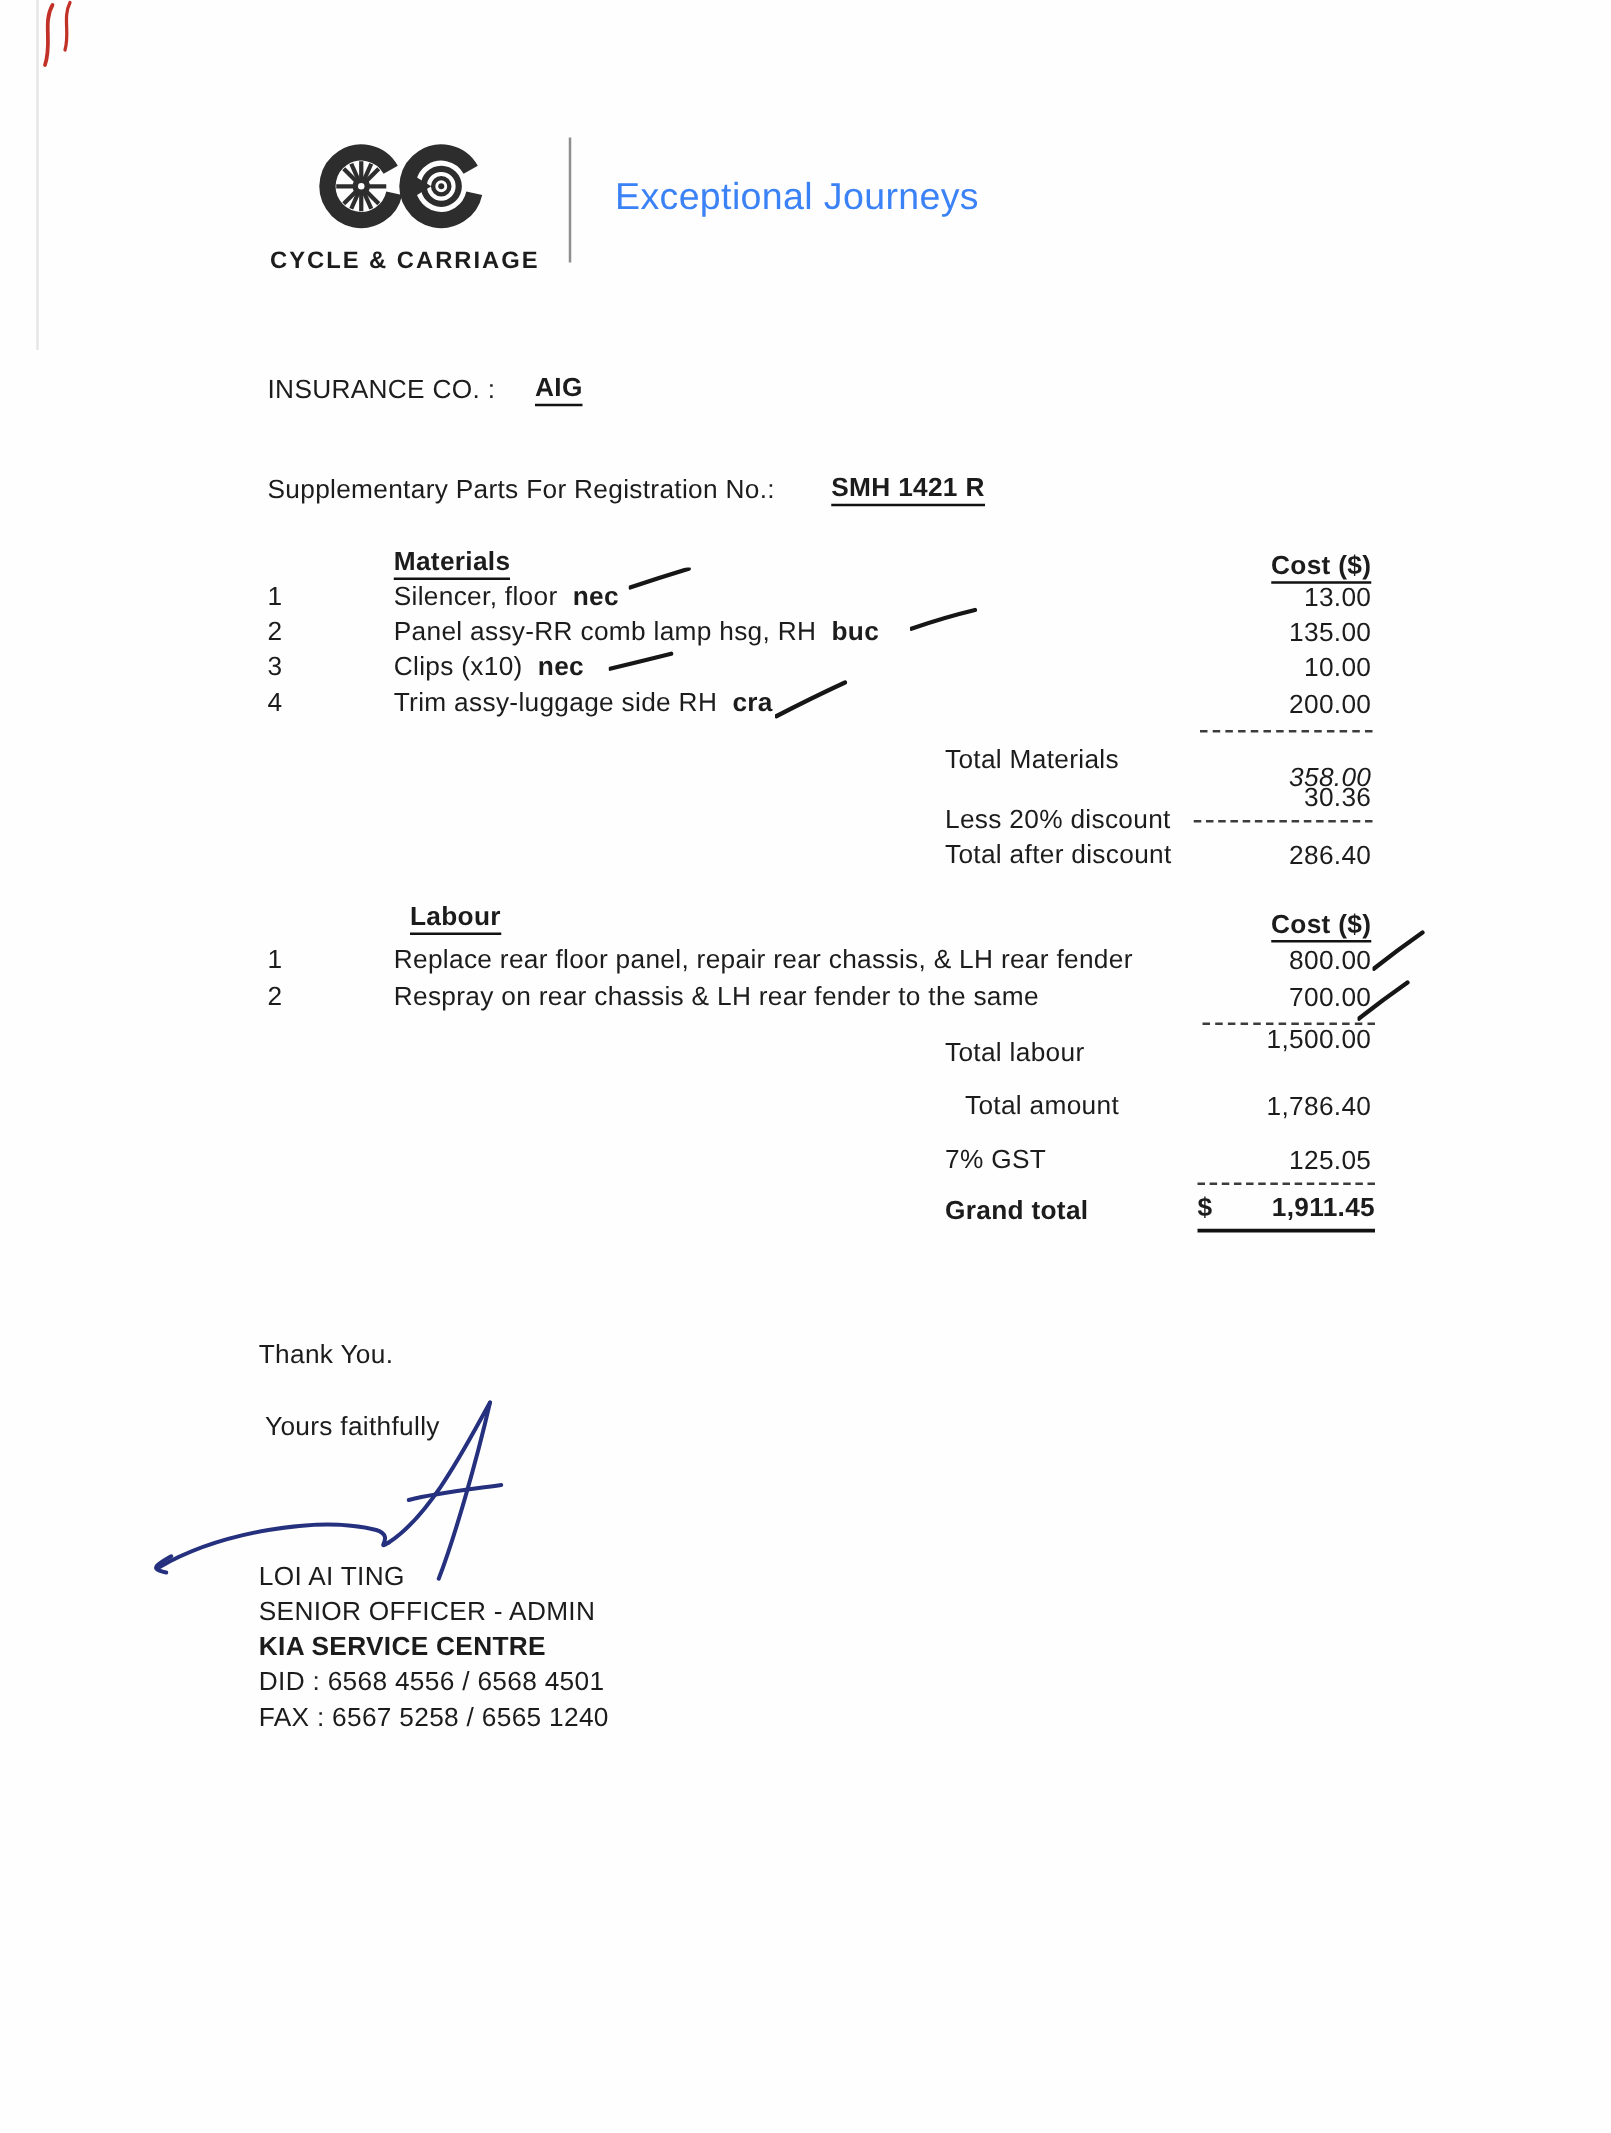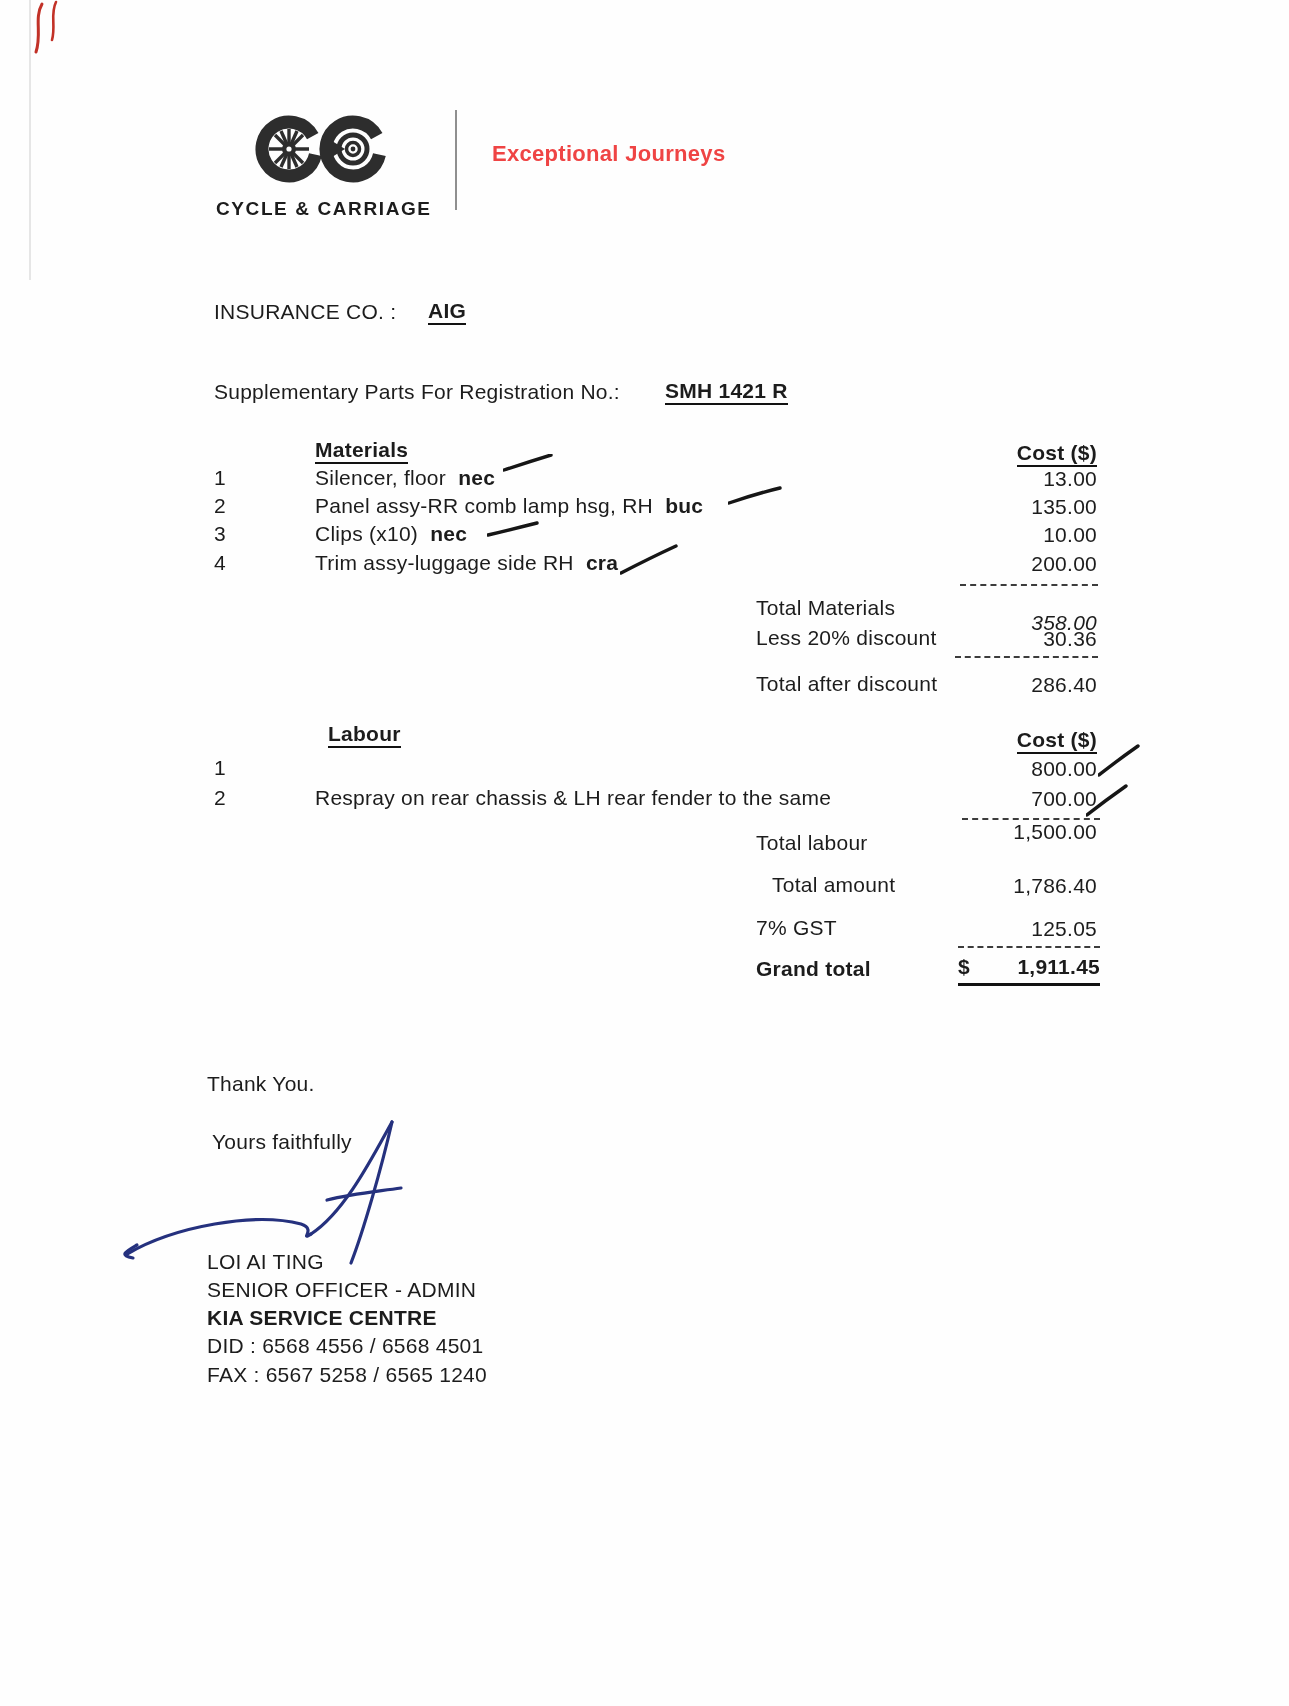--- a/index.html
+++ b/index.html
@@ -9,21 +9,21 @@
     font-family:"Liberation Sans", sans-serif; color:#1c1c1c;
   }
   .abs { position:absolute; }
   .t  { font-size:21px; letter-spacing:0.25px; line-height:1.15; white-space:nowrap; }
   .b  { font-weight:bold; }
   .u  { border-bottom:2.5px solid #121212; padding-bottom:1px; }
   .costcol { width:140px; text-align:right; }
   .hdrpad  { padding-right:20px; }
   .dash { border-top:2px dashed #3c3c3c; height:0; }
   .brandname { font-size:19px; font-weight:bold; letter-spacing:1.6px; }
-  .tagline   { font-size:22px; font-weight:700; letter-spacing:0.3px; color:#ef4444; }
+  .tagline   { font-size:30px; font-weight:400; letter-spacing:0.3px; color:#3b82f6; }
   .divider   { width:2px; background:#8f8f8f; }
   .scanline  { width:2px; background:rgba(120,120,120,0.18); }
   .gt-box {
     width:142px; display:flex; justify-content:space-between;
     border-bottom:3px solid #121212; padding-bottom:4px; font-weight:bold;
   }
   svg { display:block; }
 </style>
 </head>
 <body>
@@ -94,32 +94,33 @@
   <div class="abs t" style="left:315px; top:551px;"><span>Trim assy-luggage side RH</span>&nbsp; <span class="b">cra</span></div>
   <div class="abs t costcol" style="left:957px; top:552px;">200.00</div>
   <svg class="abs" style="left:620px; top:544px;" width="58" height="32" viewBox="0 0 58 32">
     <path d="M 1,29 Q 30,14 56,2" stroke="#161616" stroke-width="3.4" fill="none" stroke-linecap="round"></path>
   </svg>
 
   <div class="abs dash" style="left:960px; top:584px; width:138px;"></div>
 
   <div class="abs t" style="left:756px; top:596px;">Total Materials</div>
   <div class="abs t costcol" style="left:957px; top:611px;font-style:italic;">358.00</div>
-  <div class="abs t" style="left:756px; top:626px;">Less 20% discount</div>
+  <div class="abs t" style="left:756px; top:644px;">Less 20% discount</div>
   <div class="abs t costcol" style="left:957px; top:627px;">30.36</div>
 
   <div class="abs dash" style="left:955px; top:656px; width:143px;"></div>
 
   <div class="abs t" style="left:756px; top:672px;">Total after discount</div>
   <div class="abs t costcol" style="left:957px; top:673px;">286.40</div>
 
   <div class="abs t" style="left:328px; top:722px;"><span class="b u">Labour</span></div>
   <div class="abs t costcol hdrpad" style="left:957px; top:728px;"><span class="b u">Cost ($)</span></div>
 
   <div class="abs t" style="left:214px; top:756px;">1</div>
+  <div class="abs t" style="left:315px; top:756px;">Replace rear floor panel, repair rear chassis, &amp; LH rear fender</div>
   <div class="abs t costcol" style="left:957px; top:757px;">800.00</div>
   <svg class="abs" style="left:1098px; top:744px;" width="42" height="34" viewBox="0 0 42 34">
     <path d="M 1,31 Q 20,16 40,2" stroke="#161616" stroke-width="3.4" fill="none" stroke-linecap="round"></path>
   </svg>
 
   <div class="abs t" style="left:214px; top:786px;">2</div>
   <div class="abs t" style="left:315px; top:786px;">Respray on rear chassis &amp; LH rear fender to the same</div>
   <div class="abs t costcol" style="left:957px; top:787px;">700.00</div>
   <svg class="abs" style="left:1086px; top:784px;" width="42" height="34" viewBox="0 0 42 34">
     <path d="M 1,31 Q 20,16 40,2" stroke="#161616" stroke-width="3.4" fill="none" stroke-linecap="round"></path>

